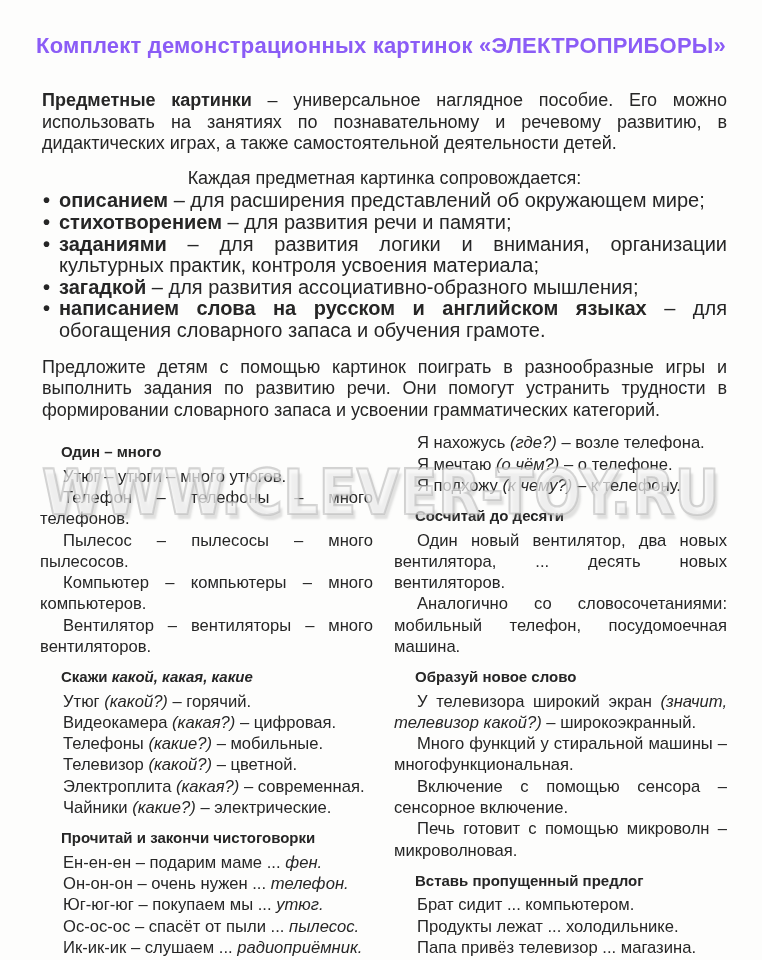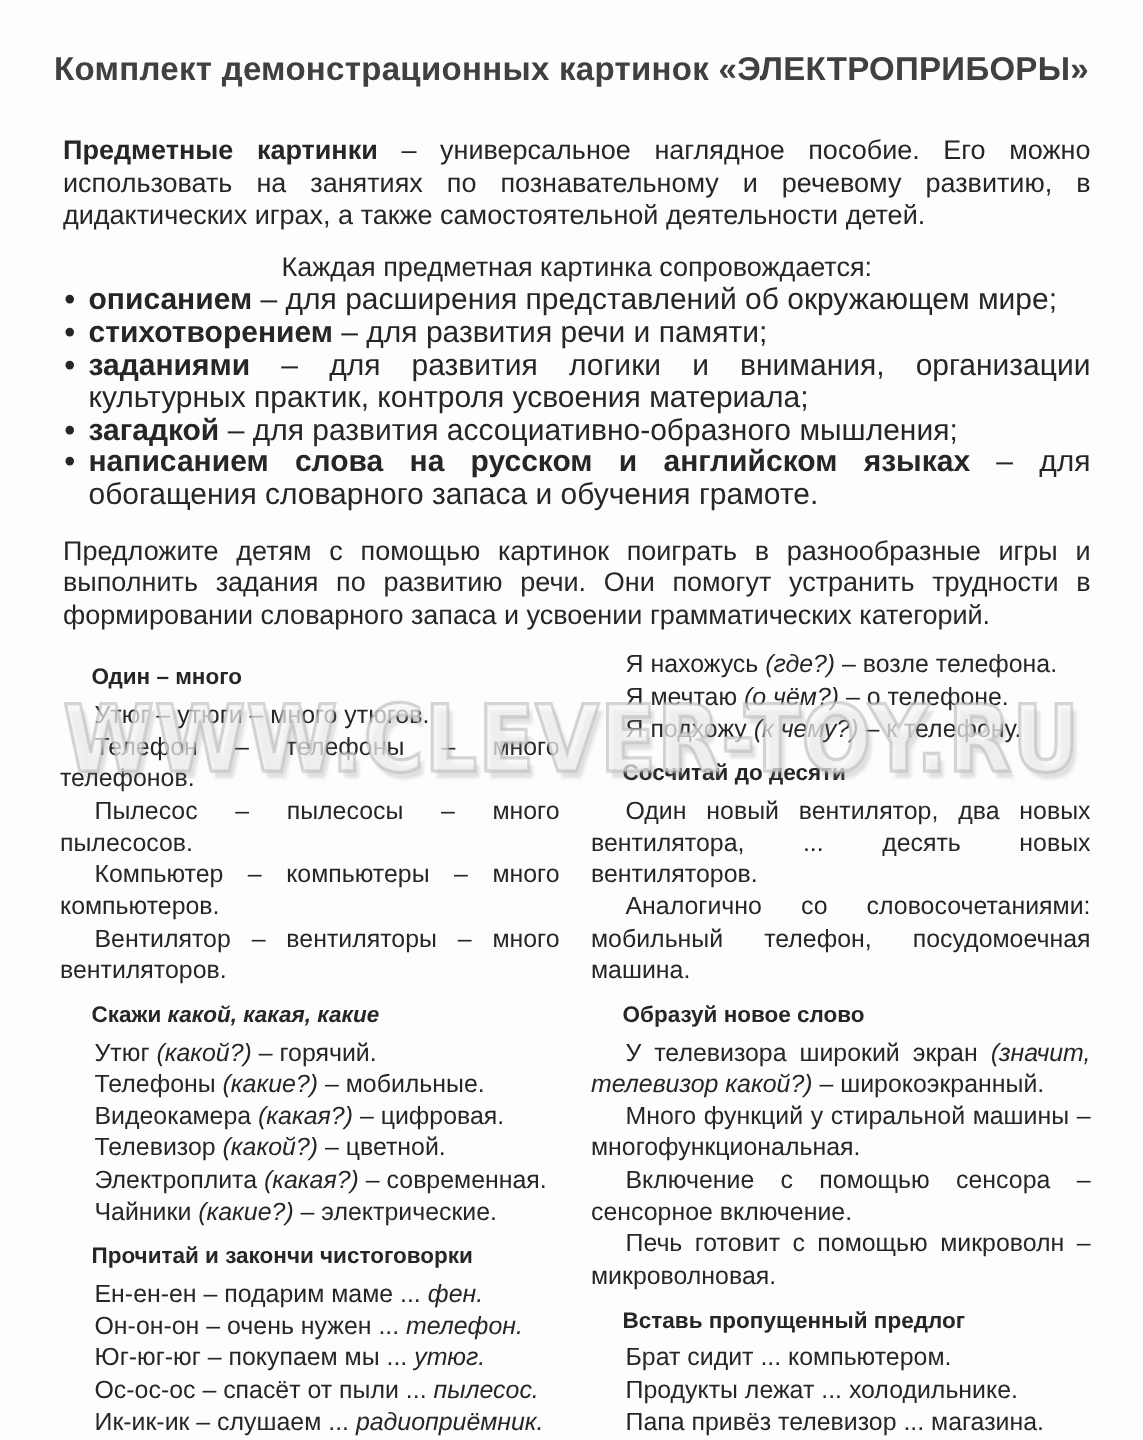--- a/index.html
+++ b/index.html
@@ -4,21 +4,21 @@
 <style>
   html,body{margin:0;padding:0;background:#e9e9e9;}
   body{width:762px;height:960px;overflow:hidden;}
   .page{
     position:relative;width:762px;height:960px;background:#fdfdfc;
     color:#262626;font-family:"Liberation Sans","DejaVu Sans",sans-serif;
     box-sizing:border-box;overflow:hidden;
   }
   .title{
     margin:0;padding:33px 24px 8px;text-align:center;
-    font-size:22px;font-weight:700;color:#404040;letter-spacing:.2px;
+    font-size:22px;font-weight:700;color:#8b5cf6;letter-spacing:.2px;
   }
   .para{
     font-size:18px;line-height:21.6px;text-align:justify;
     margin:0 35px 0 42px;
   }
   .intro{margin-top:23px;}
   .lead{margin-top:13px;text-align:center;}
   .bullets{
     list-style:none;margin:1px 35px 0 42px;padding:0;
     font-size:20px;line-height:21.6px;
@@ -66,22 +66,22 @@
   <div class="columns">
     <div class="col" id="col-left">
         <div class="col-heading"><span class="b">Один – много</span></div>
         <p class="col-item"><span>Утюг – утюги – много утюгов.</span></p>
         <p class="col-item"><span>Телефон – телефоны – много телефонов.</span></p>
         <p class="col-item"><span>Пылесос – пылесосы – много пылесосов.</span></p>
         <p class="col-item"><span>Компьютер – компьютеры – много компьютеров.</span></p>
         <p class="col-item"><span>Вентилятор – вентиляторы – много вентиляторов.</span></p>
         <div class="col-heading"><span class="b">Скажи </span><span class="b i">какой, какая, какие</span></div>
         <p class="col-item"><span>Утюг </span><span class="i">(какой?)</span><span> – горячий.</span></p>
+        <p class="col-item"><span>Видеокамера </span><span class="i">(какая?)</span><span> – цифровая.</span></p>
         <p class="col-item"><span>Телефоны </span><span class="i">(какие?)</span><span> – мобильные.</span></p>
-        <p class="col-item"><span>Видеокамера </span><span class="i">(какая?)</span><span> – цифровая.</span></p>
         <p class="col-item"><span>Телевизор </span><span class="i">(какой?)</span><span> – цветной.</span></p>
         <p class="col-item"><span>Электроплита </span><span class="i">(какая?)</span><span> – современная.</span></p>
         <p class="col-item"><span>Чайники </span><span class="i">(какие?)</span><span> – электрические.</span></p>
         <div class="col-heading"><span class="b">Прочитай и закончи чистоговорки</span></div>
         <p class="col-item"><span>Ен-ен-ен – подарим маме ... </span><span class="i">фен.</span></p>
         <p class="col-item"><span>Он-он-он – очень нужен ... </span><span class="i">телефон.</span></p>
         <p class="col-item"><span>Юг-юг-юг – покупаем мы ... </span><span class="i">утюг.</span></p>
         <p class="col-item"><span>Ос-ос-ос – спасёт от пыли ... </span><span class="i">пылесос.</span></p>
         <p class="col-item"><span>Ик-ик-ик – слушаем ... </span><span class="i">радиоприёмник.</span></p>
         <div class="col-heading"><span class="b">Повтори и запомни</span></div>

